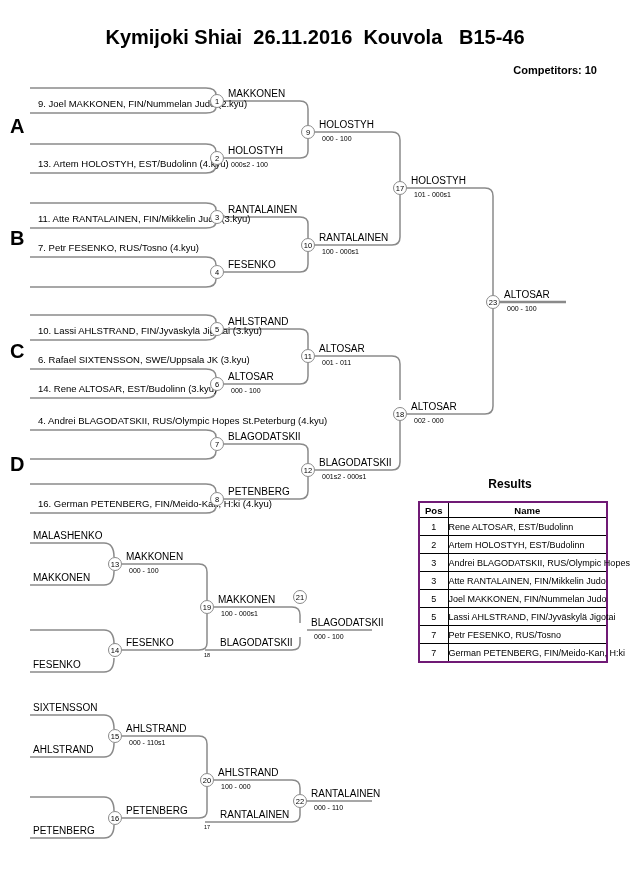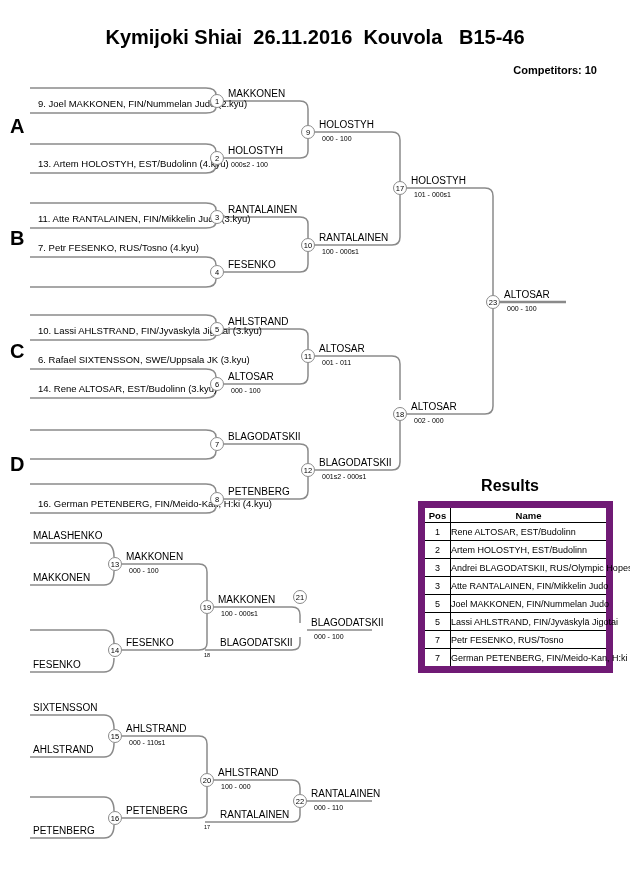--- a/index.html
+++ b/index.html
@@ -10,23 +10,23 @@
   .t{position:absolute;white-space:pre;}
   .title{left:0;top:26px;width:630px;text-align:center;font-size:20px;font-weight:bold;}
   .competitors{left:400px;top:64px;width:197px;text-align:right;font-size:11px;font-weight:bold;}
   .sec{font-size:20px;font-weight:bold;}
   .nm{font-size:9.5px;}
   .wl{font-size:10px;}
   .sc{font-size:7px;}
   .fn{font-size:5.5px;}
   .cir{position:absolute;width:14px;height:14px;border:1.2px solid #8a8a8a;border-radius:50%;
        background:#fff;font-size:7.5px;line-height:14px;text-align:center;box-sizing:border-box;}
-  .results-title{left:450px;top:477px;width:120px;text-align:center;font-size:16px;font-weight:bold;}
+  .results-title{left:450px;top:477px;width:120px;text-align:center;font-size:12px;font-weight:bold;}
   table.results{position:absolute;left:418px;top:501px;width:188px;border-collapse:collapse;
-       table-layout:fixed;border:7px solid #701a75;}
+       table-layout:fixed;border:2px solid #701a75;}
   table.results th,table.results td{border:1px solid #000;font-size:9px;padding:0;overflow:visible;white-space:pre;}
   table.results th{font-size:9.5px;font-weight:bold;height:14px;text-align:center;}
   table.results td{height:17px;}
   td.pos{text-align:center;}
   td.name{padding-left:4px;}
   col.c-pos{width:29px;} col.c-name{width:159px;}
 </style>
 </head>
 <body>
 
@@ -98,20 +98,21 @@
   <div class="t sec" style="left:10px;top:340px">C</div>
   <div class="t sec" style="left:10px;top:453px">D</div>
 
   <div class="t nm" style="left:38px;top:98px">9. Joel MAKKONEN, FIN/Nummelan Judo (2.kyu)</div>
   <div class="t nm" style="left:38px;top:158px">13. Artem HOLOSTYH, EST/Budolinn (4.kyu)</div>
   <div class="t nm" style="left:38px;top:213px">11. Atte RANTALAINEN, FIN/Mikkelin Judo (3.kyu)</div>
   <div class="t nm" style="left:38px;top:242px">7. Petr FESENKO, RUS/Tosno (4.kyu)</div>
   <div class="t nm" style="left:38px;top:325px">10. Lassi AHLSTRAND, FIN/Jyväskylä Jigotai (3.kyu)</div>
   <div class="t nm" style="left:38px;top:354px">6. Rafael SIXTENSSON, SWE/Uppsala JK (3.kyu)</div>
   <div class="t nm" style="left:38px;top:383px">14. Rene ALTOSAR, EST/Budolinn (3.kyu)</div>
+  <div class="t nm" style="left:38px;top:415px">4. Andrei BLAGODATSKII, RUS/Olympic Hopes St.Peterburg (4.kyu)</div>
   <div class="t nm" style="left:38px;top:498px">16. German PETENBERG, FIN/Meido-Kan, H:ki (4.kyu)</div>
 
   <div class="cir" style="left:210px;top:94px">1</div>
   <div class="cir" style="left:210px;top:151px">2</div>
   <div class="cir" style="left:210px;top:210px">3</div>
   <div class="cir" style="left:210px;top:265px">4</div>
   <div class="cir" style="left:210px;top:322px">5</div>
   <div class="cir" style="left:210px;top:377px">6</div>
   <div class="cir" style="left:210px;top:437px">7</div>
   <div class="cir" style="left:210px;top:492px">8</div>

